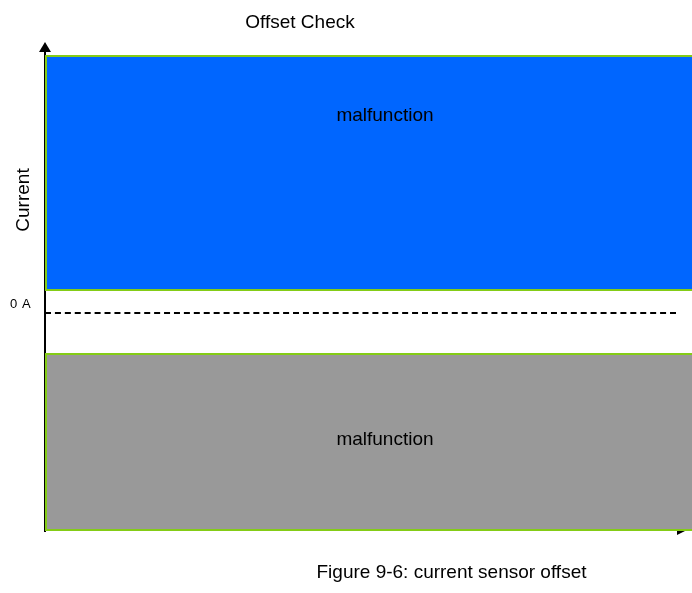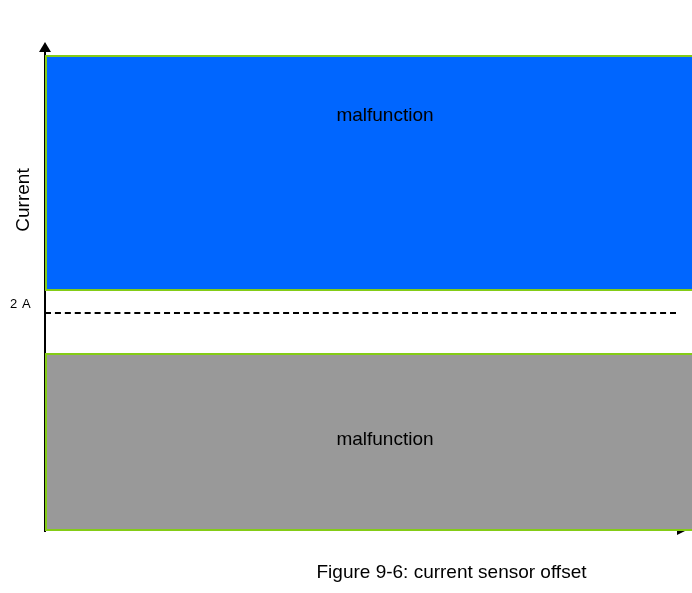--- a/index.html
+++ b/index.html
@@ -144,35 +144,36 @@
     line-height: 23px;
     color: #000000;
     white-space: nowrap;
   }
 </style>
 </head>
 <body>
 
 <div id="canvas">
 
+  <div class="chart-title">Offset Check</div>
 
   <div class="y-axis-label">Current</div>
 
   <div class="axis-y-line"></div>
   <div class="axis-y-arrow"></div>
 
   <div class="axis-x-line"></div>
   <div class="axis-x-arrow"></div>
 
   <div class="region region-upper" style="background:#0066ff;">
     <span class="region-label">malfunction</span>
   </div>
 
   <div class="region region-lower" style="background:#999999;">
     <span class="region-label">malfunction</span>
   </div>
 
   <div class="zero-line"></div>
-  <div class="zero-tick-label">2 A</div>
+  <div class="zero-tick-label">0 A</div>
 
   <div class="figure-caption">Figure 9-6: current sensor offset</div>
 
 </div>
 
 </body></html>

